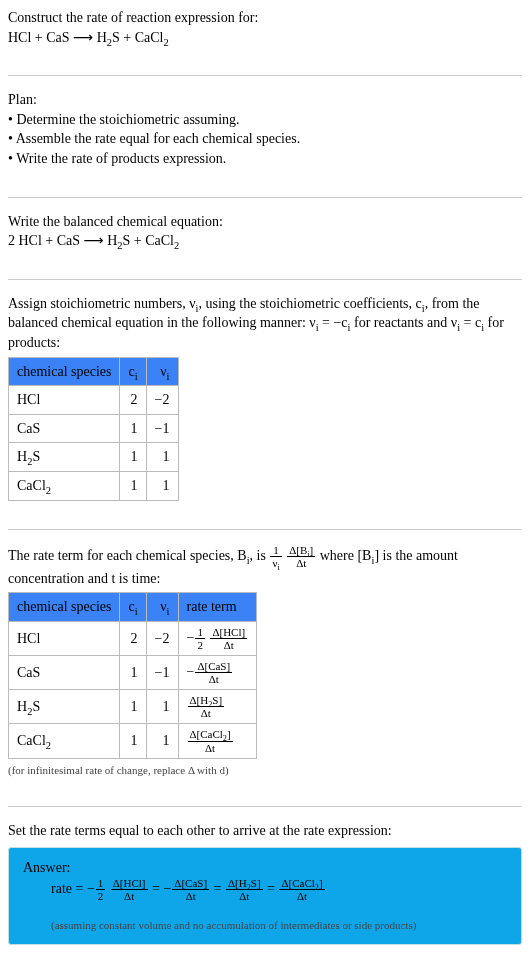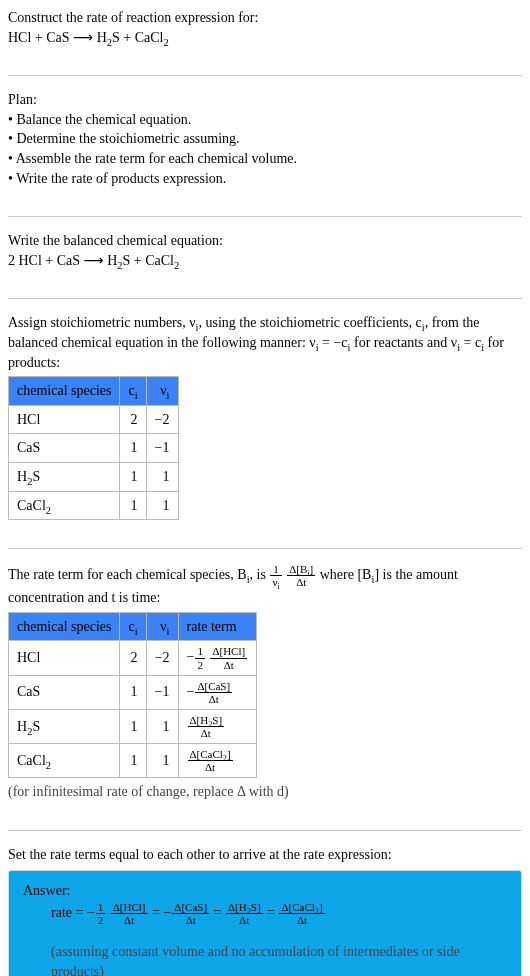--- a/index.html
+++ b/index.html
@@ -34,21 +34,21 @@
     margin-top: 6px;
   }
   .answer-box {
     background: #0ea5e9;
     border: 1px solid #c5dede;
     border-radius: 3px;
     padding: 10px 14px;
     margin-top: 6px;
   }
   .small-note {
-    font-size: 14px;
+    font-size: 11px;
     color: #444;
   }
   sub, sup {
     font-size: 0.75em;
     line-height: 0;
   }
   .eq-i { }
   .frac {
     display: inline-block;
     vertical-align: middle;
@@ -65,23 +65,22 @@
 </head>
 <body>
 
 <div class="section">
   <div>Construct the rate of reaction expression for:</div>
   <div>HCl + CaS  ⟶  H<sub>2</sub>S + CaCl<sub>2</sub></div>
 </div>
 
 <div class="section">
   <div>Plan:</div>
-  <div>• <span>Balance the chemical equation.</span></div>
   <div>• <span>Determine the stoichiometric assuming.</span></div>
-  <div>• <span>Assemble the rate term for each chemical volume.</span></div>
+  <div>• <span>Assemble the rate equal for each chemical species.</span></div>
   <div>• <span>Write the rate of products expression.</span></div>
 </div>
 
 <div class="section">
   <div>Write the balanced chemical equation:</div>
   <div>2 HCl + CaS  ⟶  H<sub>2</sub>S + CaCl<sub>2</sub></div>
 </div>
 
 <div class="section">
   <div>Assign stoichiometric numbers, <span class="eq-i">ν<sub>i</sub></span>, using the stoichiometric coefficients, <span class="eq-i">c<sub>i</sub></span>, from the balanced chemical equation in the following manner: <span class="eq-i">ν<sub>i</sub></span> = −<span class="eq-i">c<sub>i</sub></span> for reactants and <span class="eq-i">ν<sub>i</sub></span> = <span class="eq-i">c<sub>i</sub></span> for products:</div>

